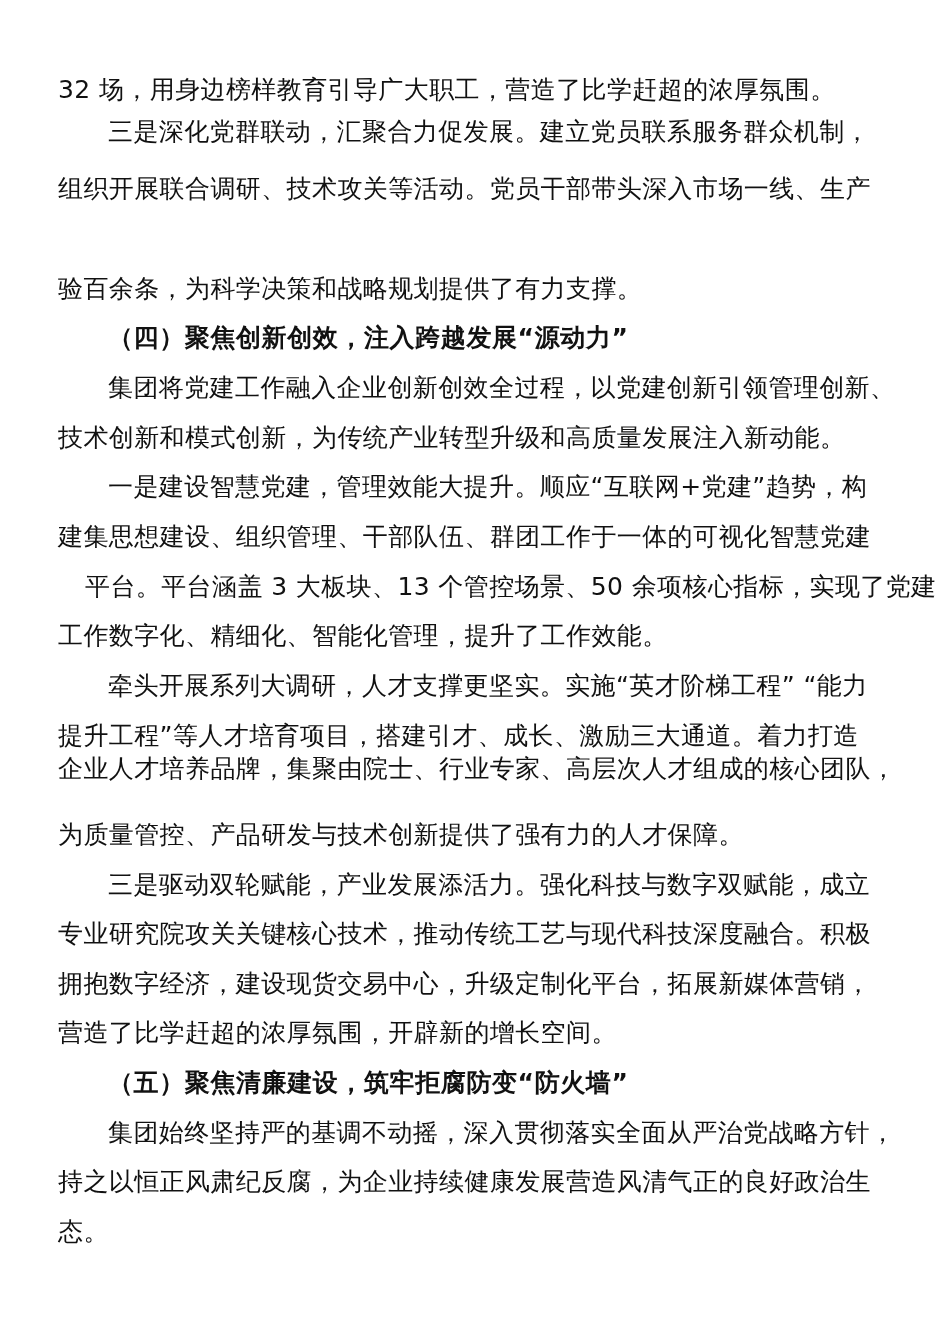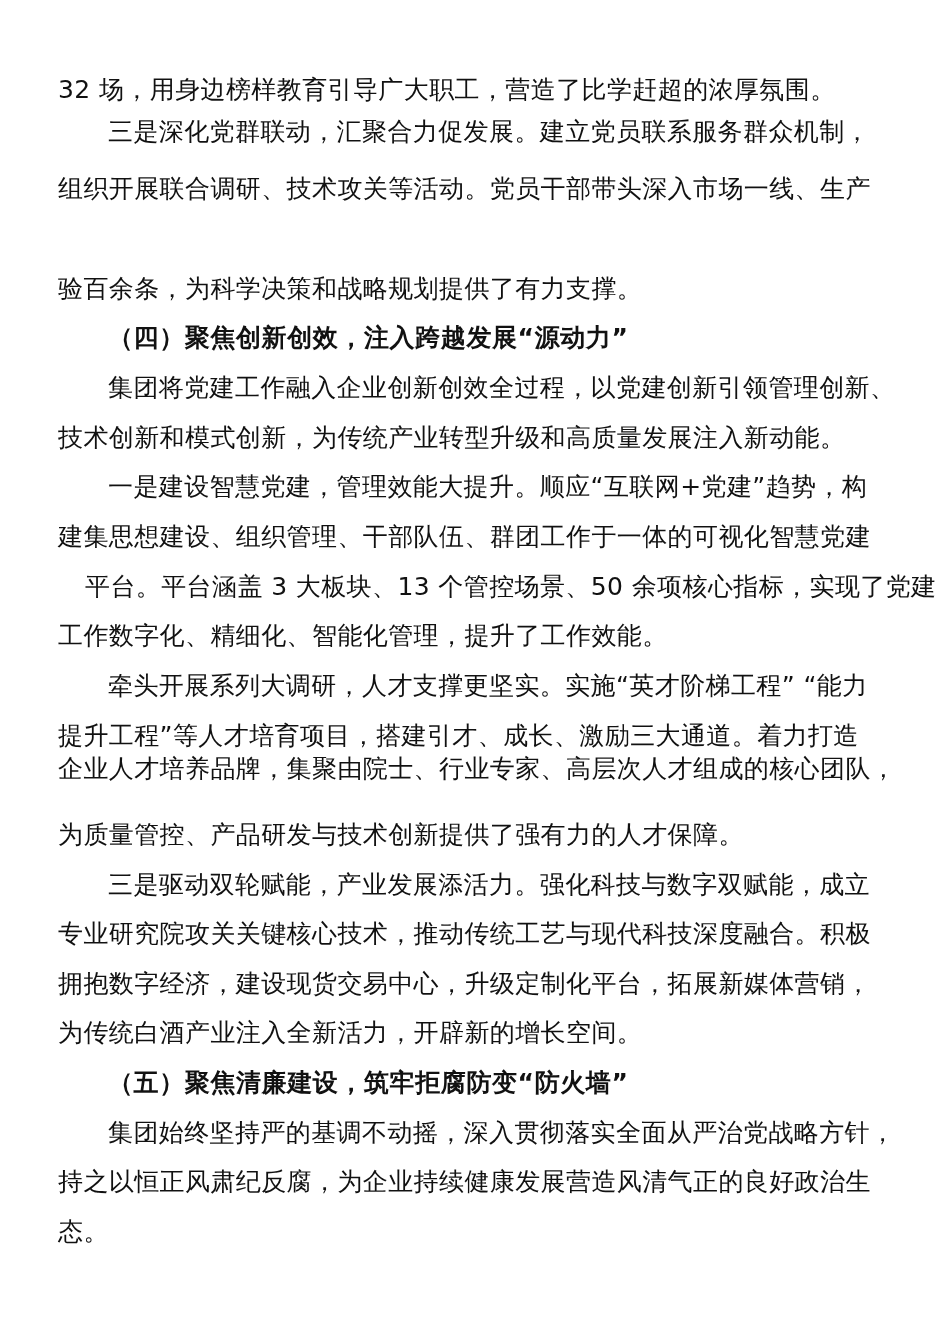--- a/index.html
+++ b/index.html
@@ -37,18 +37,18 @@
   <div class="line indent" style="top:467px;">一是建设智慧党建，管理效能大提升。顺应“互联网+党建”趋势，构</div>
   <div class="line" style="top:567px;margin-left:27px;">平台。平台涵盖 3 大板块、13 个管控场景、50 余项核心指标，实现了党建</div>
   <div class="line" style="top:616px;">工作数字化、精细化、智能化管理，提升了工作效能。</div>
   <div class="line indent" style="top:666px;">牵头开展系列大调研，人才支撑更坚实。实施“英才阶梯工程” “能力</div>
   <div class="line" style="top:716px;">提升工程”等人才培育项目，搭建引才、成长、激励三大通道。着力打造</div>
   <div class="line" style="top:749px;">企业人才培养品牌，集聚由院士、行业专家、高层次人才组成的核心团队，</div>
   <div class="line" style="top:815px;">为质量管控、产品研发与技术创新提供了强有力的人才保障。</div>
   <div class="line indent" style="top:865px;">三是驱动双轮赋能，产业发展添活力。强化科技与数字双赋能，成立</div>
   <div class="line" style="top:914px;">专业研究院攻关关键核心技术，推动传统工艺与现代科技深度融合。积极</div>
   <div class="line" style="top:964px;">拥抱数字经济，建设现货交易中心，升级定制化平台，拓展新媒体营销，</div>
-  <div class="line" style="top:1013px;">为传统白酒产业注入全新活力，开辟新的增长空间。</div>
+  <div class="line" style="top:1013px;">营造了比学赶超的浓厚氛围，开辟新的增长空间。</div>
   <div class="line heading" style="top:1063px;">（五）聚焦清廉建设，筑牢拒腐防变“防火墙”</div>
   <div class="line indent" style="top:1113px;">集团始终坚持严的基调不动摇，深入贯彻落实全面从严治党战略方针，</div>
   <div class="line" style="top:1162px;">持之以恒正风肃纪反腐，为企业持续健康发展营造风清气正的良好政治生</div>
   <div class="line" style="top:1212px;">态。</div>
 </div>
 
 </body></html>

